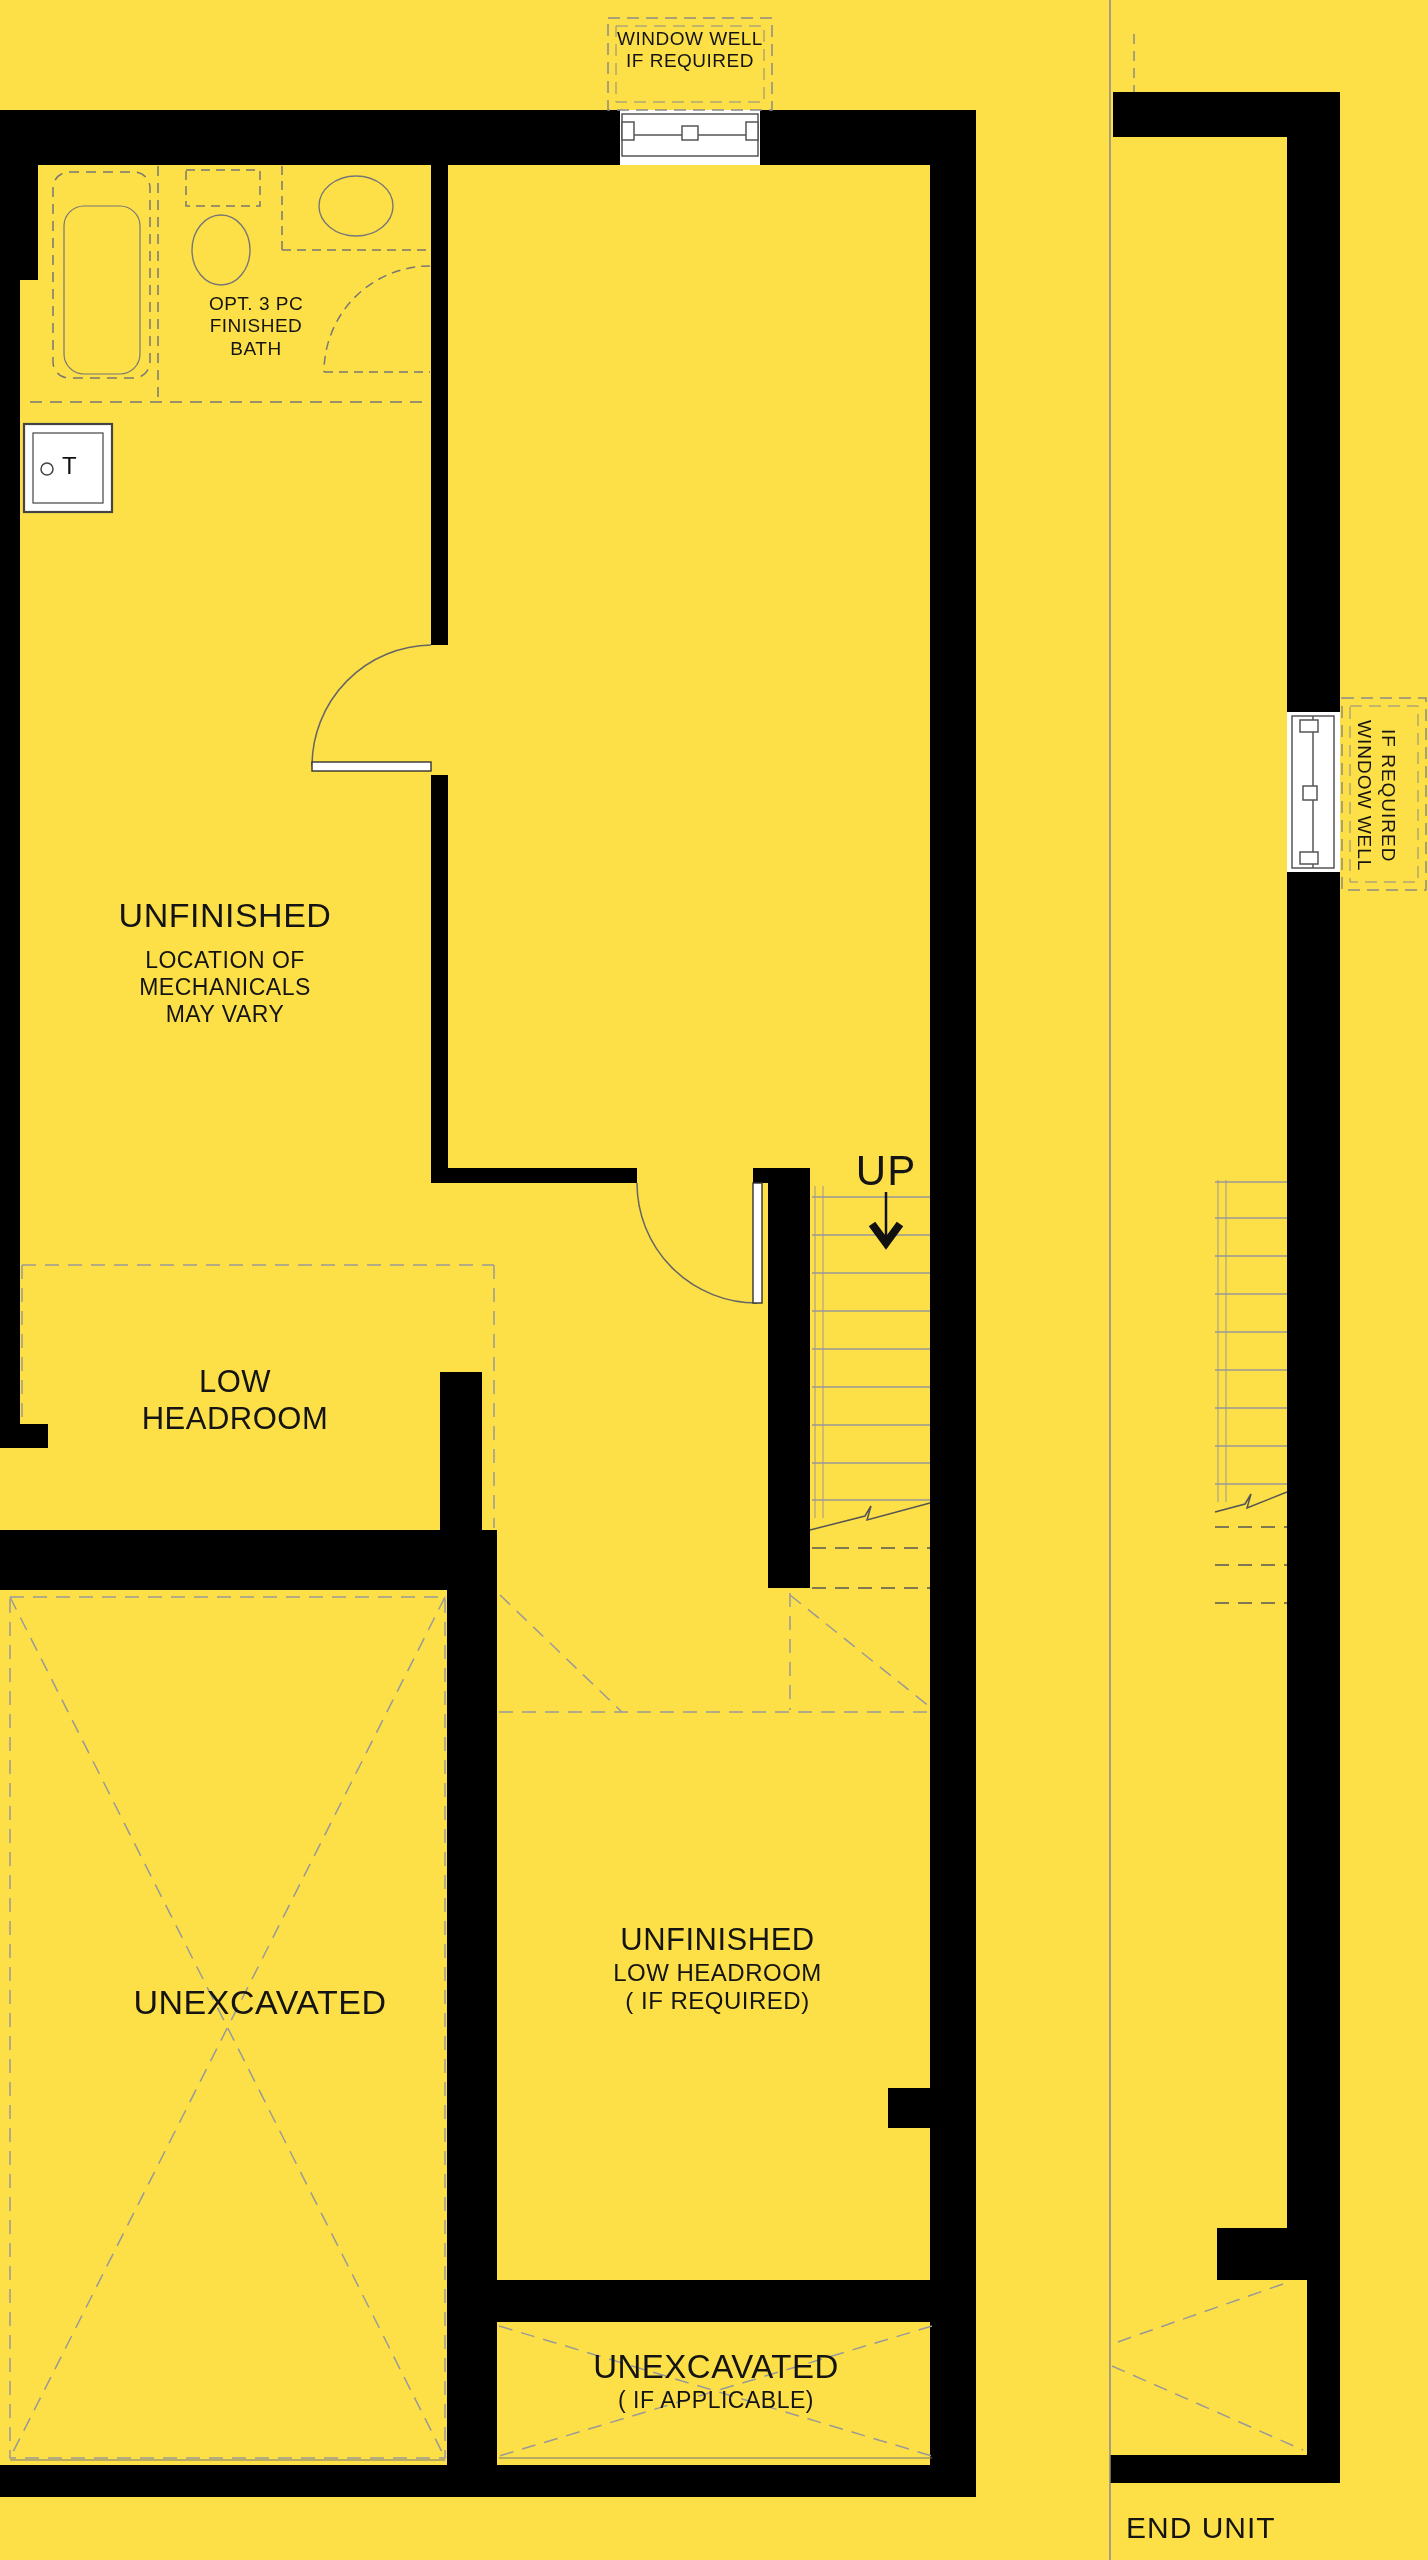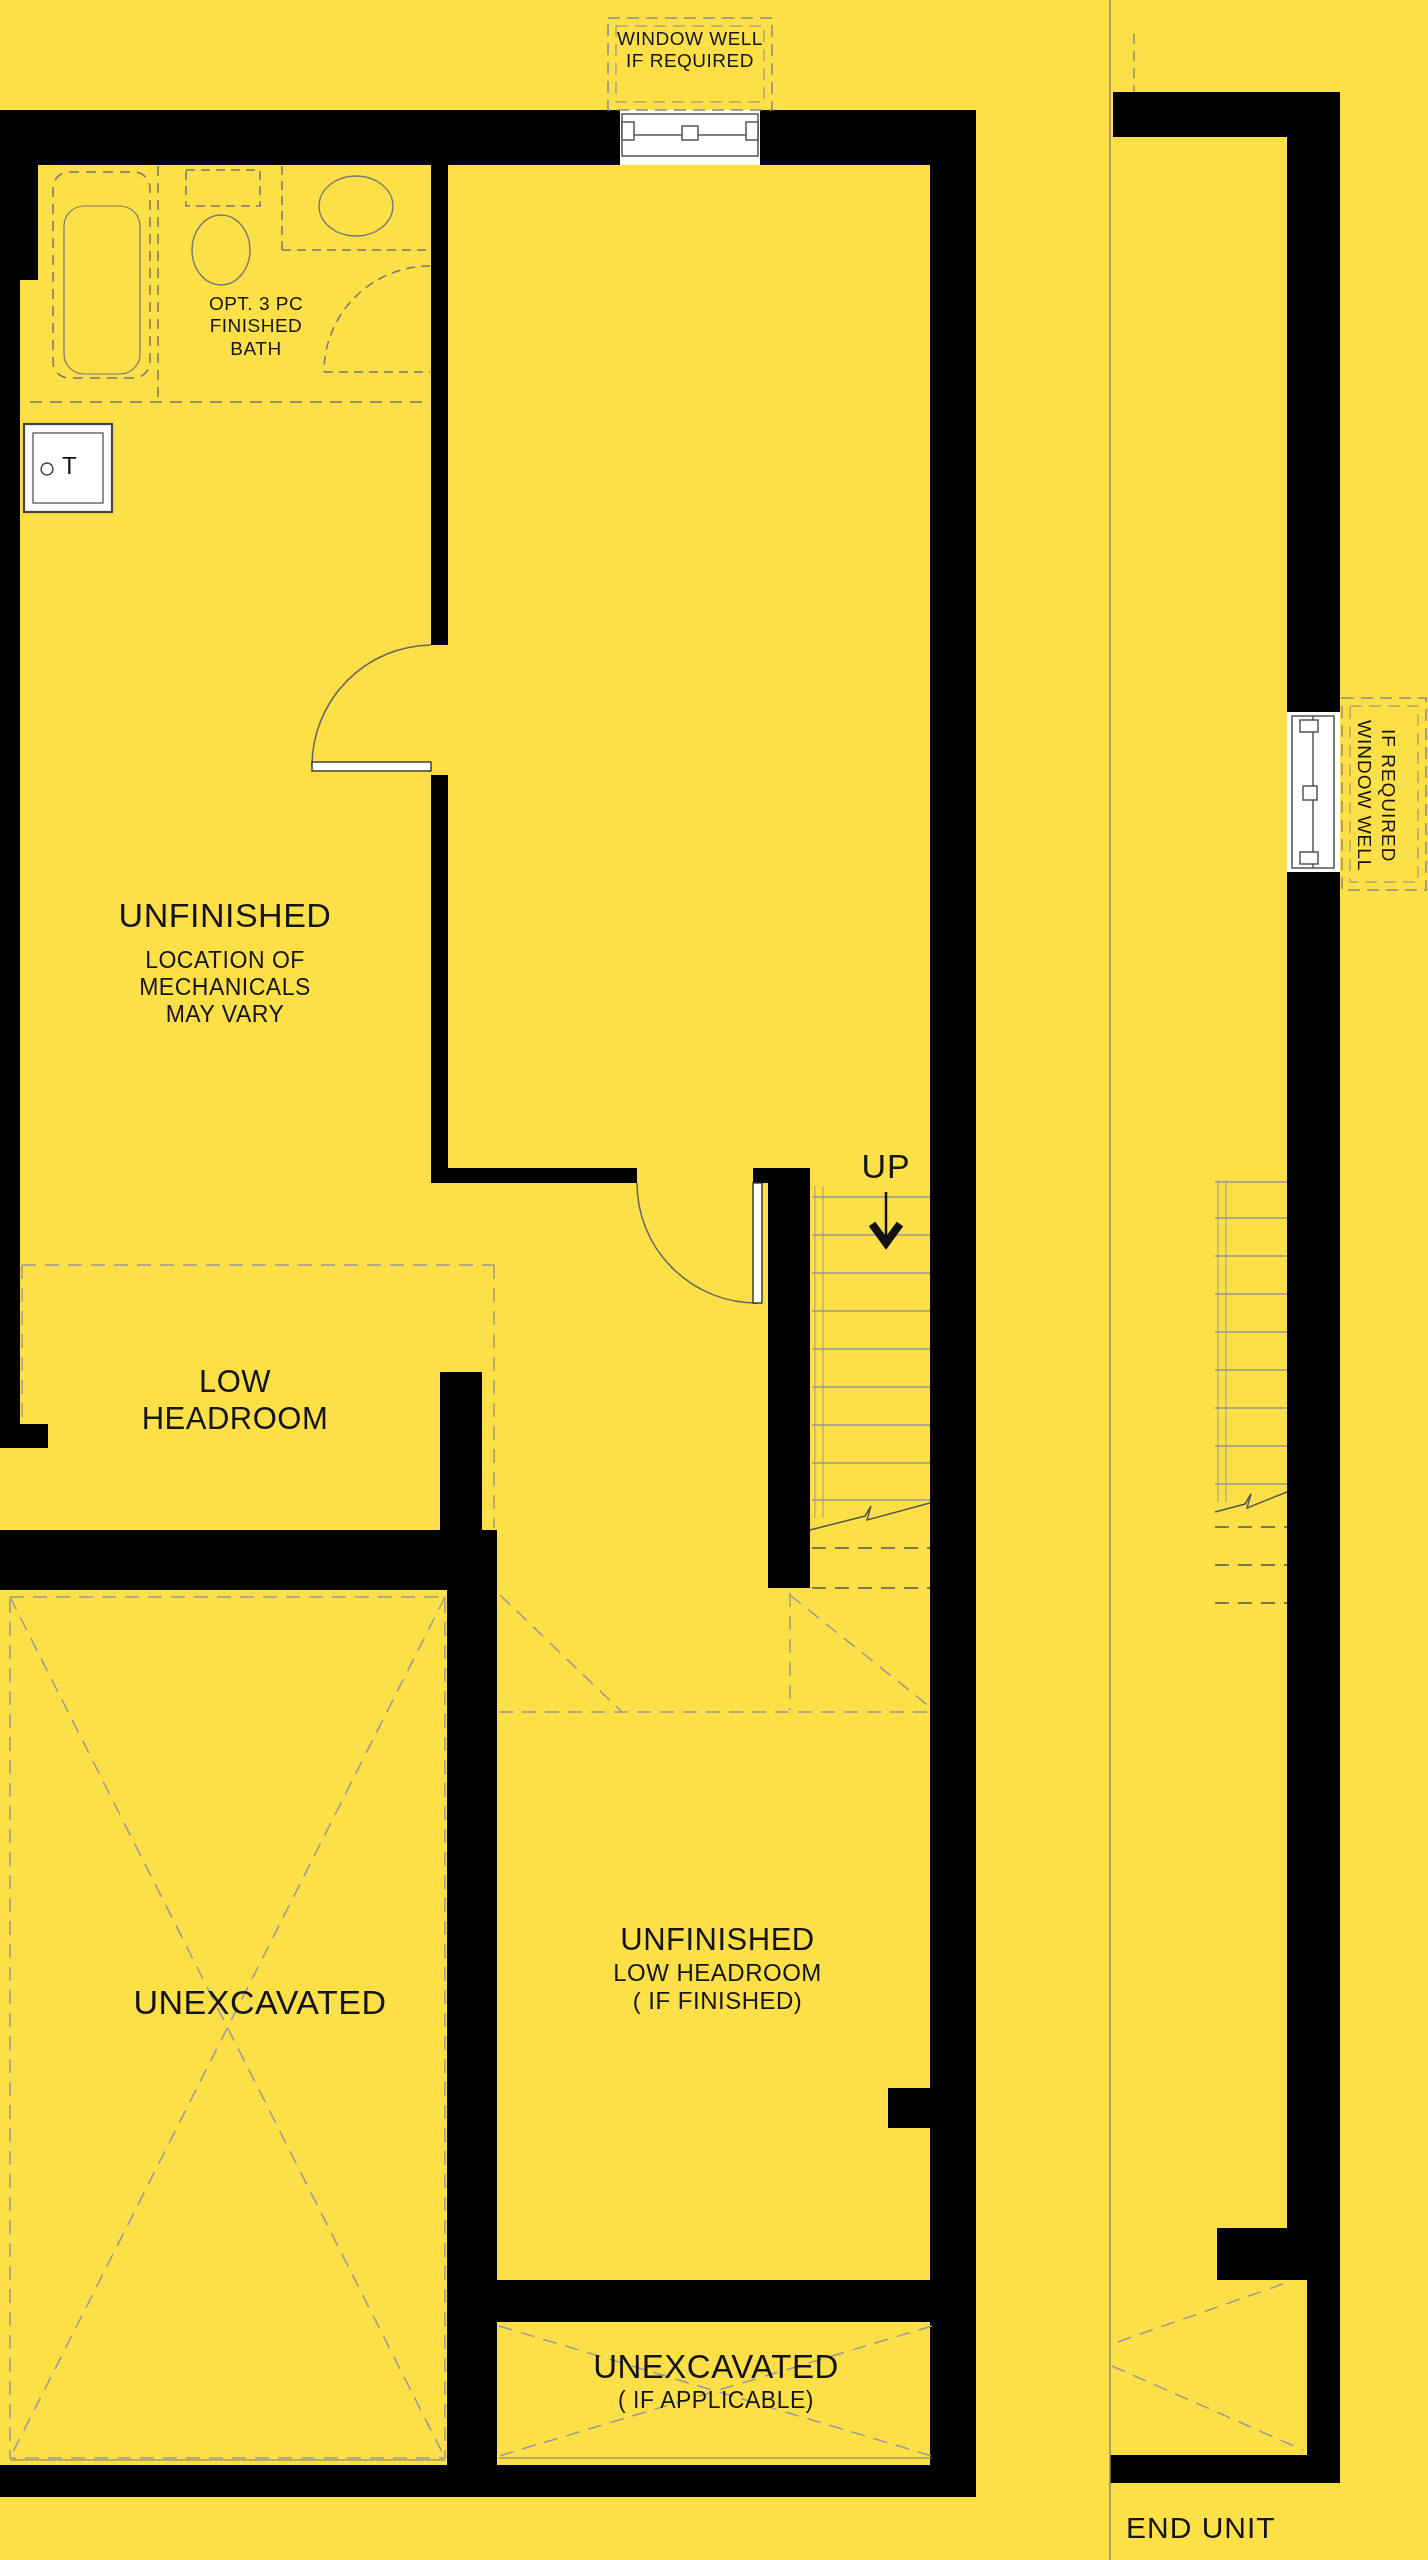--- a/index.html
+++ b/index.html
@@ -7,21 +7,21 @@
         font-family:"Liberation Sans", sans-serif;color:#111;}
   .plan svg{position:absolute;left:0;top:0;}
   .lbl{position:absolute;text-align:center;line-height:1.18;letter-spacing:0.5px;color:#141414;}
   .lbl .big{display:block;font-size:34px;}
   .lbl .mid{display:block;font-size:23px;}
   .lbl .sm{display:block;font-size:19px;}
   .title{font-size:32px;}
   .dims{font-size:29px;}
   .vert{writing-mode:vertical-lr;text-align:center;line-height:1.25;}
   .vert span{display:block;font-size:19px;letter-spacing:1px;}
-  .up{font-size:34px;letter-spacing:1px;}
+  .up{font-size:42px;letter-spacing:1px;}
   .endunit{font-size:30px;letter-spacing:1px;text-align:left;}
   .tankT{position:absolute;font-size:24px;}
 </style>
 </head>
 <body>
 
 <div class="plan">
 
 <svg width="1428" height="2560" viewBox="0 0 1428 2560">
 
@@ -202,21 +202,21 @@
   <span style="display:block;">HEADROOM</span>
 </div>
 
 <div class="lbl" style="left:75px;top:1982px;width:370px;">
   <span class="big">UNEXCAVATED</span>
 </div>
 
 <div class="lbl" style="left:545px;top:1922px;width:345px;">
   <span style="display:block;font-size:31px;">UNFINISHED</span>
   <span style="display:block;font-size:24px;">LOW HEADROOM</span>
-  <span style="display:block;font-size:24px;">( IF FINISHED)</span>
+  <span style="display:block;font-size:24px;">( IF REQUIRED)</span>
 </div>
 
 <div class="lbl" style="left:531px;top:2348px;width:370px;">
   <span style="display:block;font-size:33px;">UNEXCAVATED</span>
   <span style="display:block;font-size:23px;">( IF APPLICABLE)</span>
 </div>
 
 <div class="lbl vert" style="left:1352px;top:706px;height:180px;">
   <span>WINDOW WELL</span>
   <span>IF REQUIRED</span>

